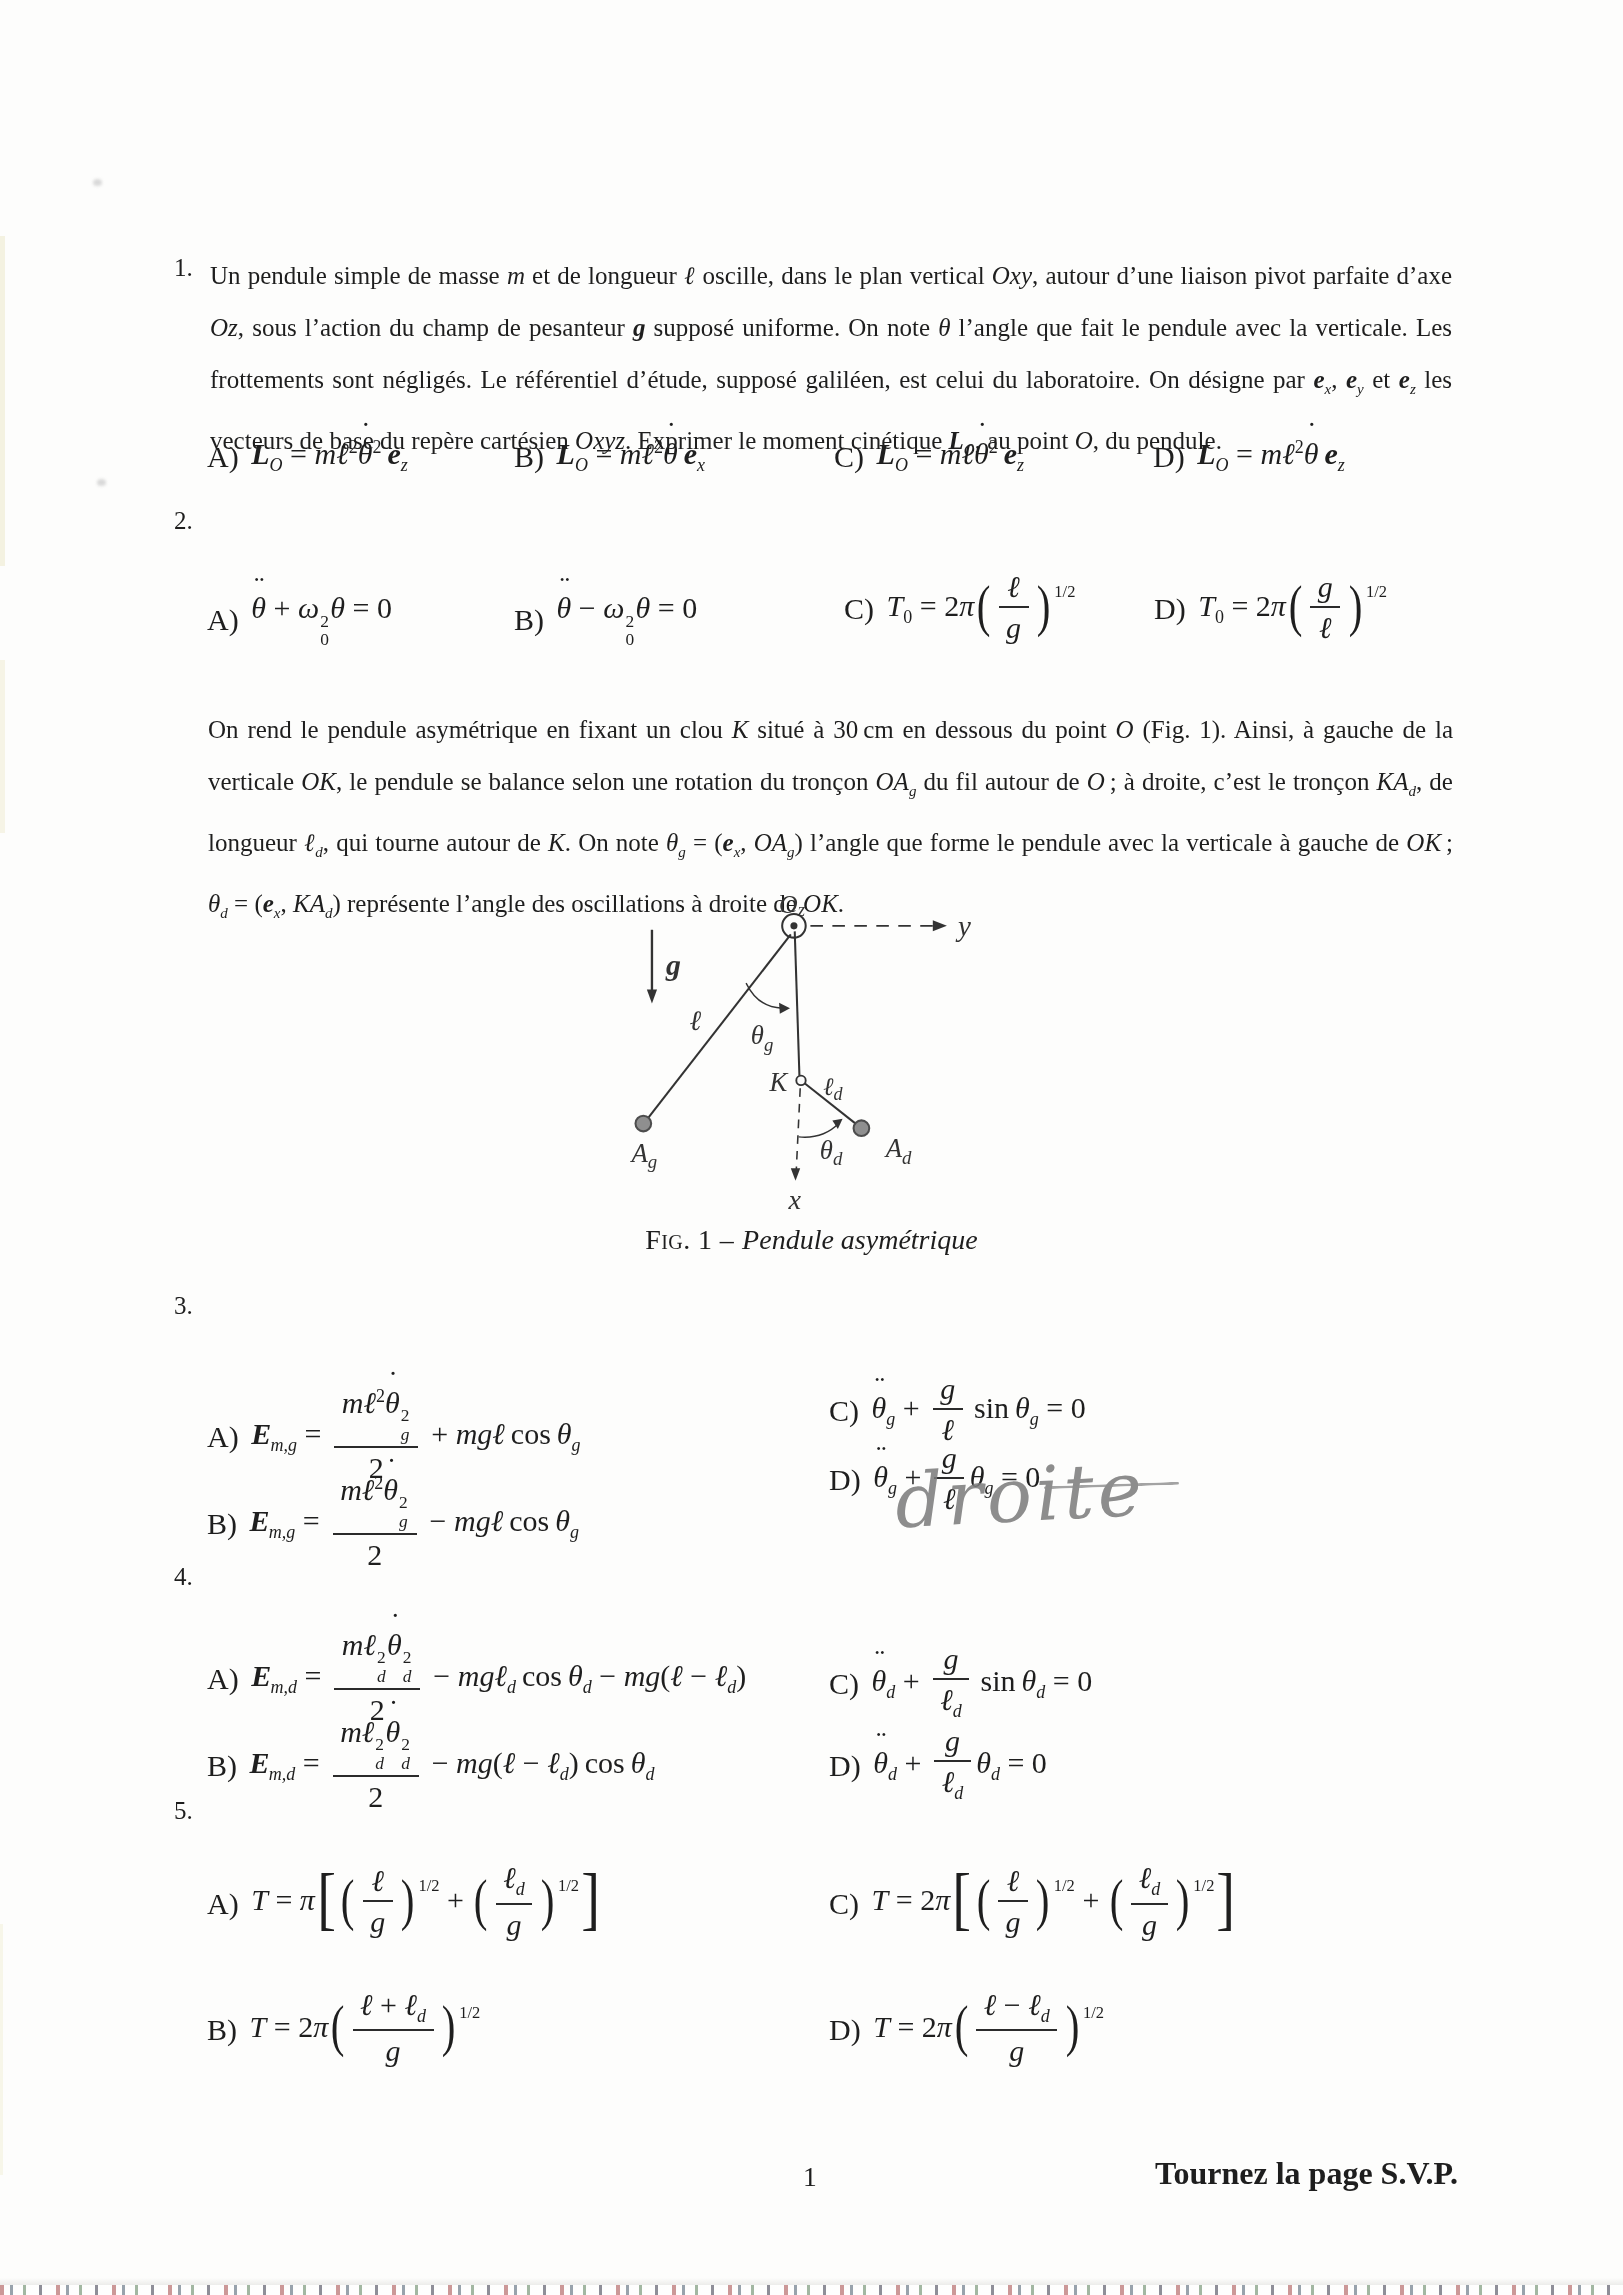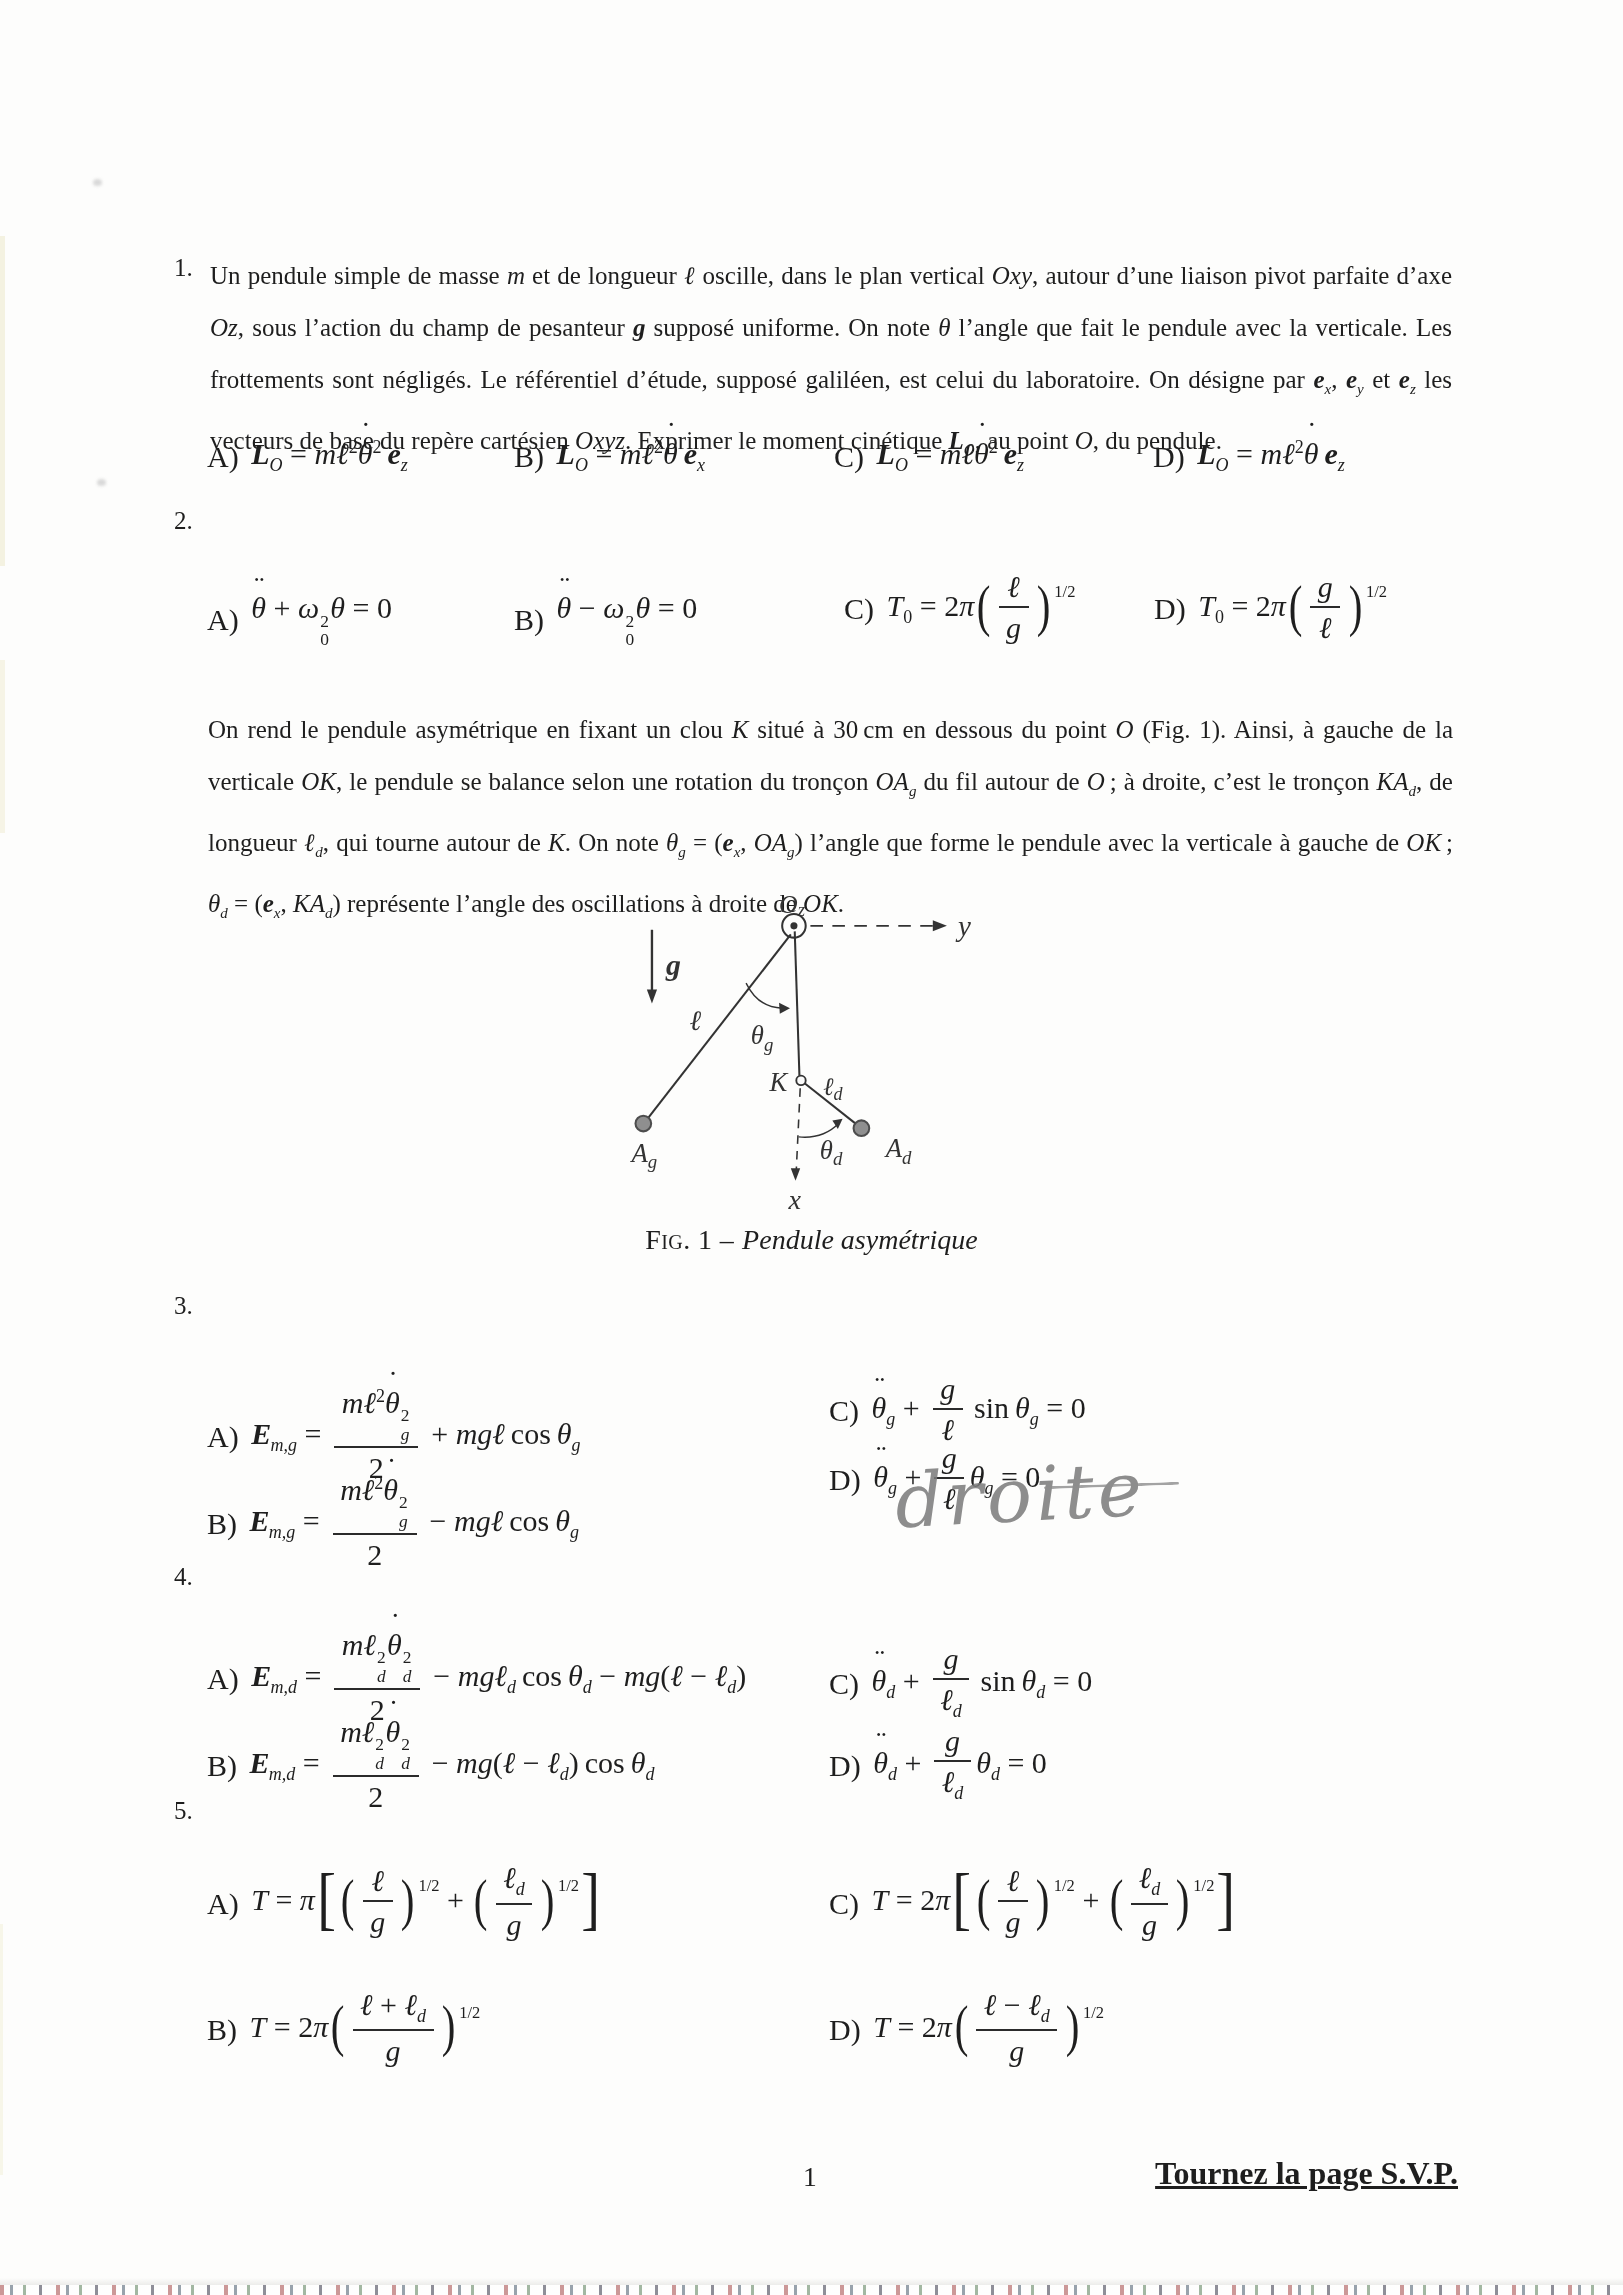--- a/index.html
+++ b/index.html
@@ -38,21 +38,21 @@
   .fig text{fill:#333;font-family:"Liberation Serif","DejaVu Serif",serif;font-style:italic;}
   .figcap{position:absolute;left:0;width:100%;text-align:center;top:1224px;font-size:28px;}
   .cap-label{font-variant:small-caps;letter-spacing:0.4px;}
   .figcap i{margin-left:7.9px;}
   
   .hand{position:absolute;font-family:"DejaVu Serif",serif;font-style:italic;font-size:75px;color:#7a7a7a;
         transform:rotate(-3deg);letter-spacing:3.9px;line-height:1;opacity:.85;z-index:3;}
   .hand-bar{position:absolute;width:135px;height:0;border-top:3.1px solid #8d8d8d;border-radius:2.4px;transform:rotate(-2deg);opacity:.8;z-index:3;}
   
   .pnum{position:absolute;font-size:27.5px;}
-  .turn{position:absolute;font-size:32px;font-weight:bold;text-decoration:underline;}
+  .turn{position:absolute;font-size:32px;font-weight:bold;}
   
   .edge{position:absolute;left:0;width:4.7px;background:#ece7c6;opacity:.5;}
   .speck{position:absolute;width:8.6px;height:7px;background:#c6c6c6;border-radius:50%;filter:blur(1.6px);opacity:.65;}
   .bottom-noise{position:absolute;left:0;right:0;bottom:0;height:10.2px;opacity:.6;
      background:repeating-linear-gradient(90deg,#a55 0 3.9px,#fff 3.9px 10.2px,#567 10.2px 13.4px,#fff 13.4px 23px,#686 23px 26px,#fff 26px 39px,#445 39px 42px,#fff 42px 56px);}
   .bottom-fade{position:absolute;left:0;right:0;bottom:10.2px;height:7px;background:linear-gradient(#fdfdfc,#ececea);}
 </style>
 </head>
 <body>
 

